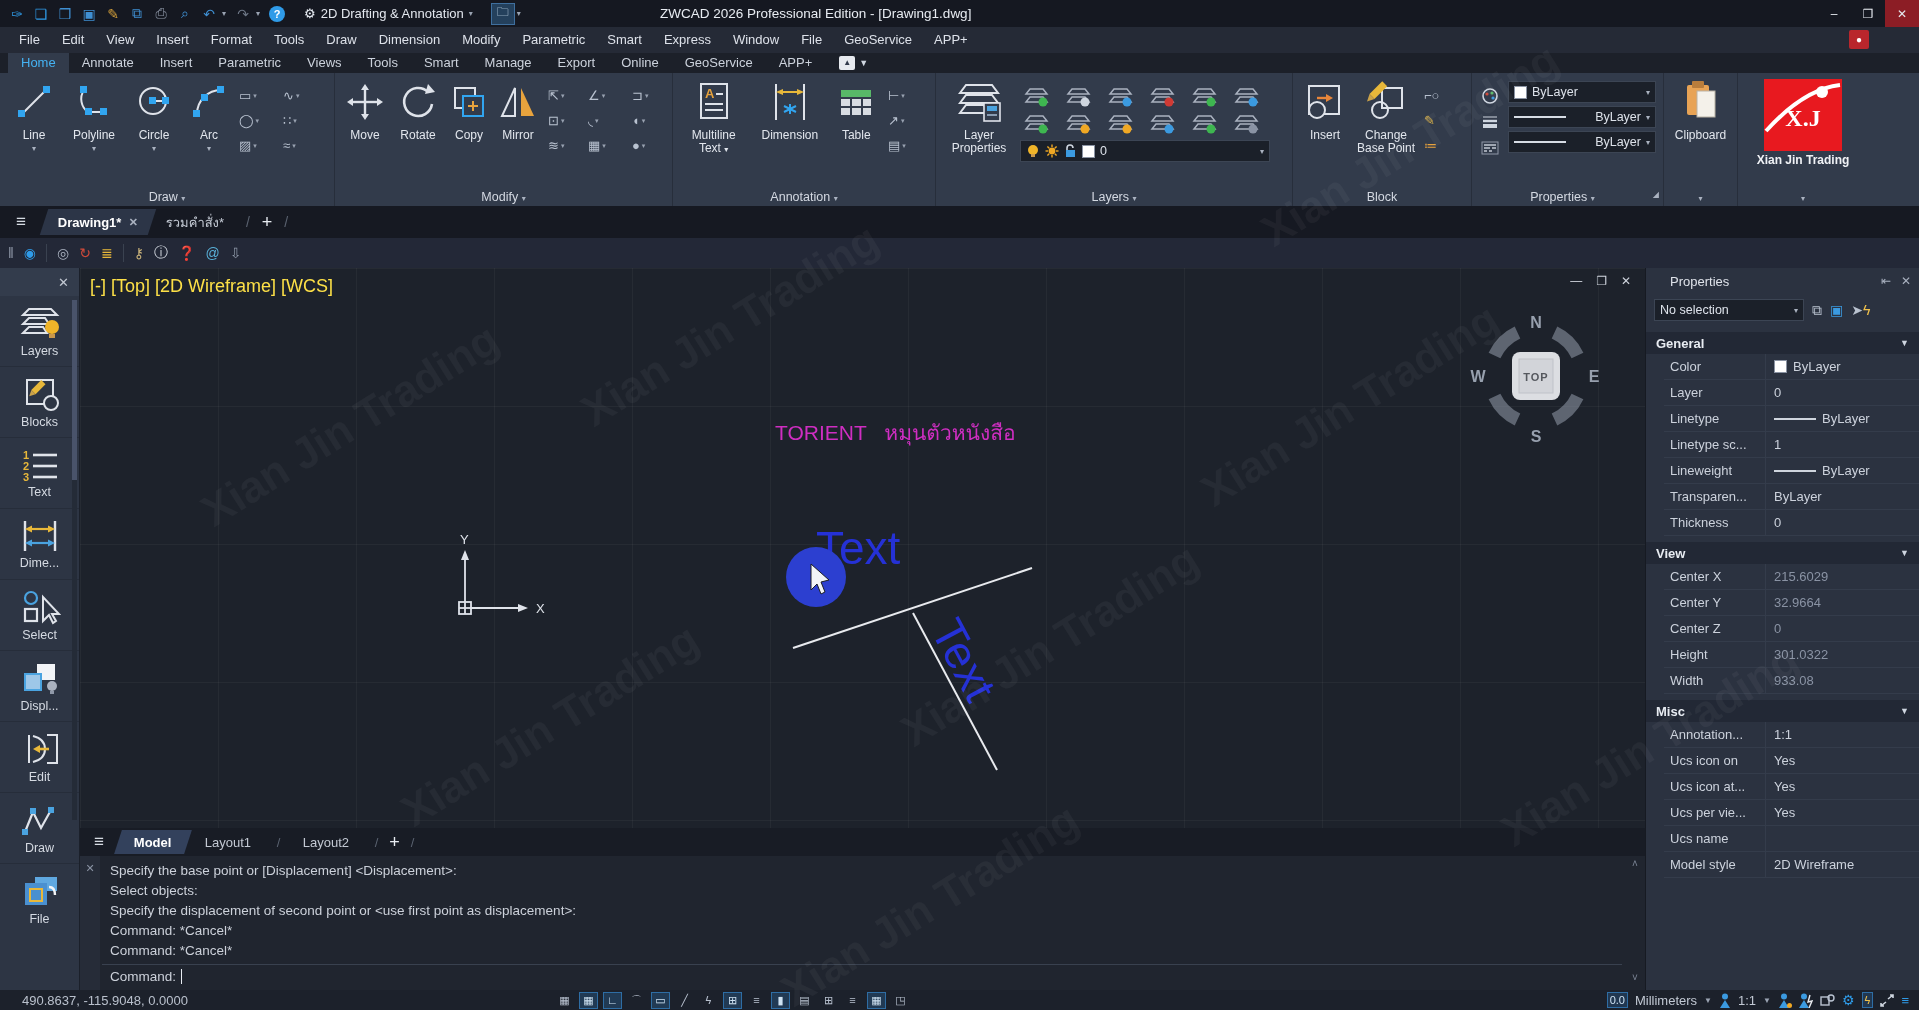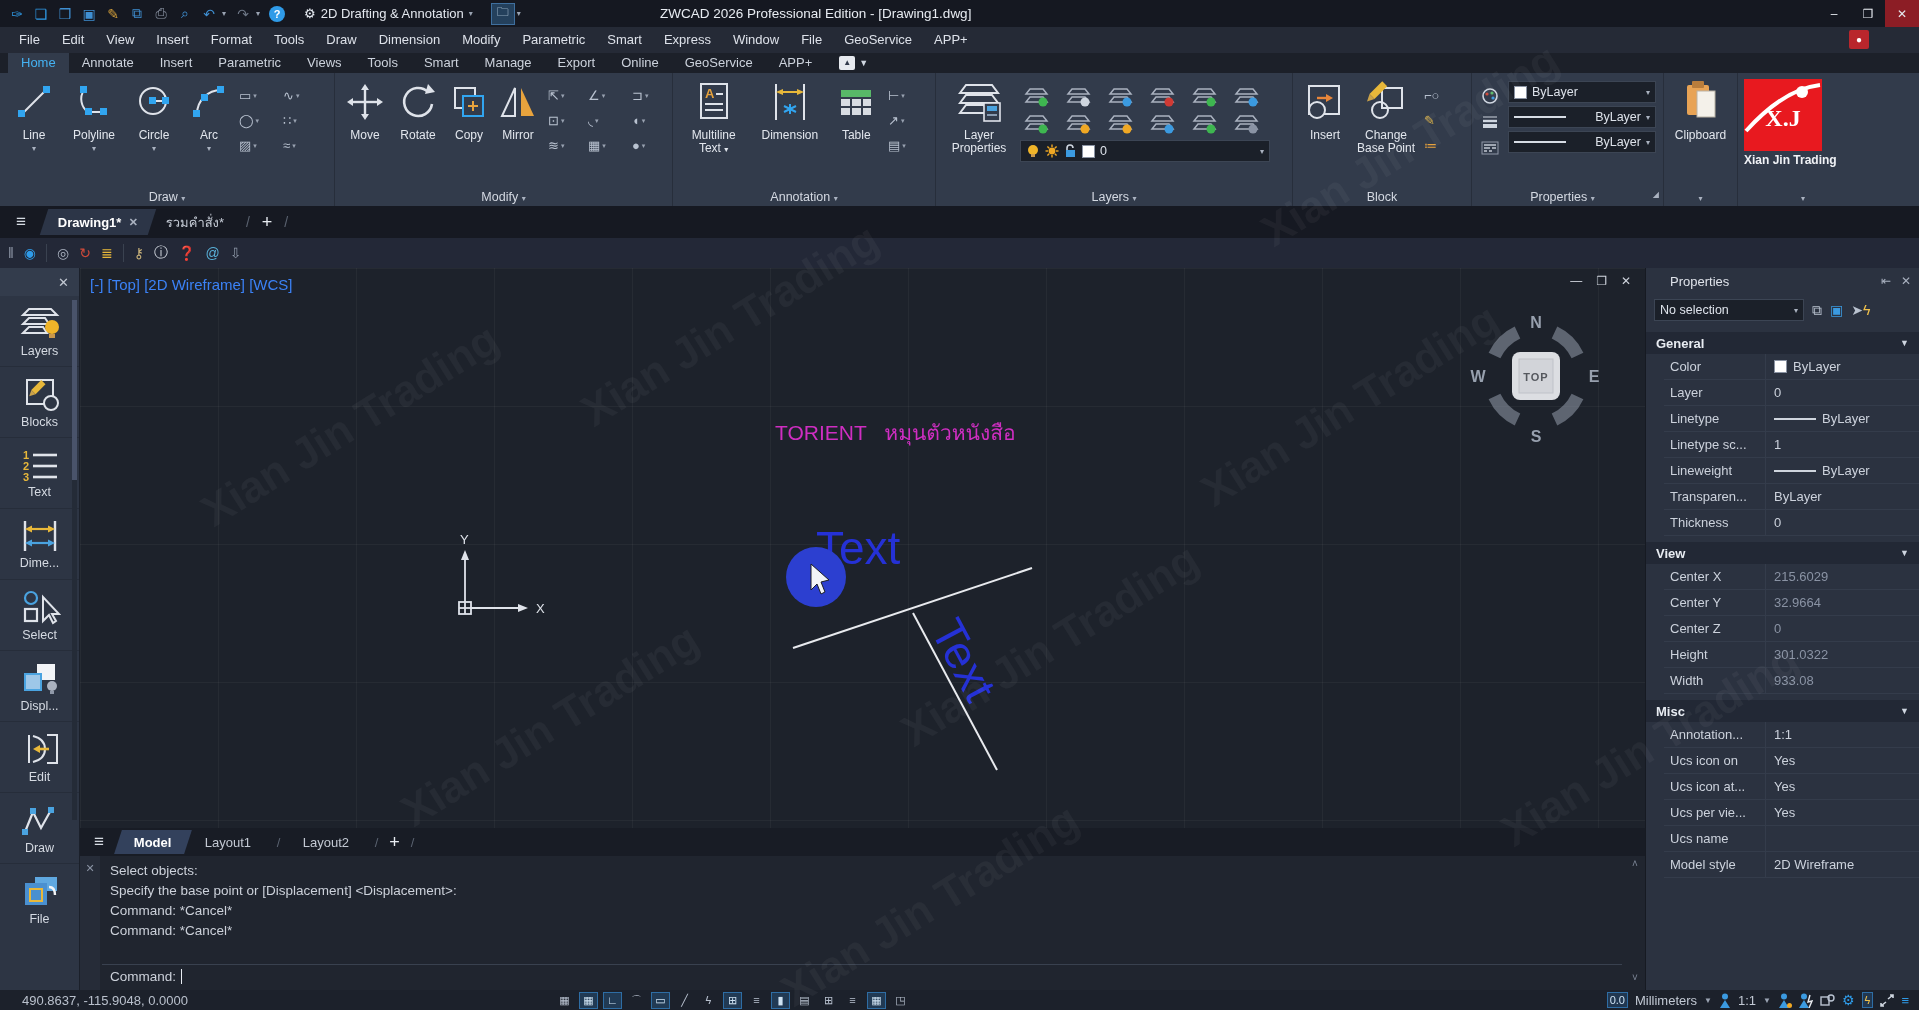--- a/index.html
+++ b/index.html
@@ -87,21 +87,21 @@
     gap:3px; border-bottom:1px solid #262d3a; }
   .sb-label { font-size:12.5px; color:#d5dae2; }
   #sb-scroll { left:72px; top:300px; width:5px; height:520px; background:#242b37; }
   #sb-thumb { left:72px; top:300px; width:5px; height:180px; background:#49536a; }
 
   #canvas { left:80px; top:268px; width:1565px; height:560px; background:#1d222b; overflow:hidden; }
   #grid { left:0; top:0; width:1565px; height:560px;
     background-image:linear-gradient(rgba(255,255,255,.04) 1px, transparent 1px),
       linear-gradient(90deg, rgba(255,255,255,.04) 1px, transparent 1px);
     background-size:138px 138px; }
-  #vp-label { left:10px; top:8px; font-size:15px; color:#3b82f6; }
+  #vp-label { left:10px; top:8px; font-size:18px; color:#fde047; }
   .vp-ctrls { right:14px; top:6px; display:flex; gap:14px; color:#cfd4dd; font-size:12px; }
 
   
   #modeltabs { left:80px; top:828px; width:1565px; height:28px; background:#181c25; display:flex; align-items:center; }
   .mtab { height:24px; display:flex; align-items:center; padding:0 16px; font-size:13px;
     color:#c3c9d3; transform:skewX(-18deg); margin-right:2px; }
   .mtab > span { transform:skewX(18deg); }
   .mtab.active { background:#33415c; color:#fff; font-weight:bold; }
   .mslash { color:#5a6270; margin:0 7px; font-size:13px; }
   #cmd { left:80px; top:856px; width:1565px; height:134px; background:#20252f; }
@@ -731,21 +731,21 @@
               <rect x="16" y="12" width="18" height="26" fill="#f4f1ea" stroke="#b9b2a4"></rect>
             </svg>
           </span>
         <span class="blabel">Clipboard</span>
       </div>
     </div>
     <div class="panel-footer"><span class="fa">▾</span></div>
   </div>
 
   <div class="panel" style="width:130px; border-right:none">
-    <div class="pbody" style="flex-direction:column; align-items:flex-start; gap:2px">
+    <div class="pbody" style="flex-direction:column; align-items:center; gap:2px">
       <div id="brand-logo" style="width:78px; height:72px; background:#e8191f; position:relative">
         <svg width="78" height="72" style="position:absolute; left:0; top:0">
             <path d="M2 52 Q 40 10 76 6" fill="none" stroke="#fff" stroke-width="4"></path>
             <circle cx="58" cy="13" r="6" fill="#fff"></circle>
           </svg>
         <div style="position:absolute; left:0; top:26px; width:78px; text-align:center; color:#fff; font-weight:bold; font-size:24px; font-family:'Liberation Serif',serif">X.J</div>
       </div>
       <div style="font-size:12px; font-weight:bold; color:#f0f2f6">Xian Jin Trading</div>
     </div>
     <div class="panel-footer"><span class="fa">▾</span></div>
@@ -955,22 +955,23 @@
   <span class="mslash">/</span>
   <span class="dplus">+</span>
   <span class="mslash">/</span>
 </div>
 
 <div id="cmd" class="abs">
   <div id="cmd-gutter" class="abs">
     <span>✕</span>
   </div>
   <div id="cmd-hist" class="abs">
+      <div class="cmd-line">Specify the base point or [Displacement] &lt;Displacement&gt;:</div>
       <div class="cmd-line">Select objects:</div>
-      <div class="cmd-line">Specify the base point or [Displacement] &lt;Displacement&gt;:</div>
+      <div class="cmd-line">Specify the displacement of second point or &lt;use first point as displacement&gt;:</div>
       <div class="cmd-line">Command: *Cancel*</div>
       <div class="cmd-line">Command: *Cancel*</div>
     </div>
   <div id="cmd-prompt" class="abs">
     <span>Command:</span>
       <span class="caret"></span>
   </div>
   <span class="abs cmd-scroll" style="right:6px; top:860px;"></span>
 </div>
 <span class="abs" style="left:1632px; top:858px; color:#7f8899; font-size:10px">˄</span>

